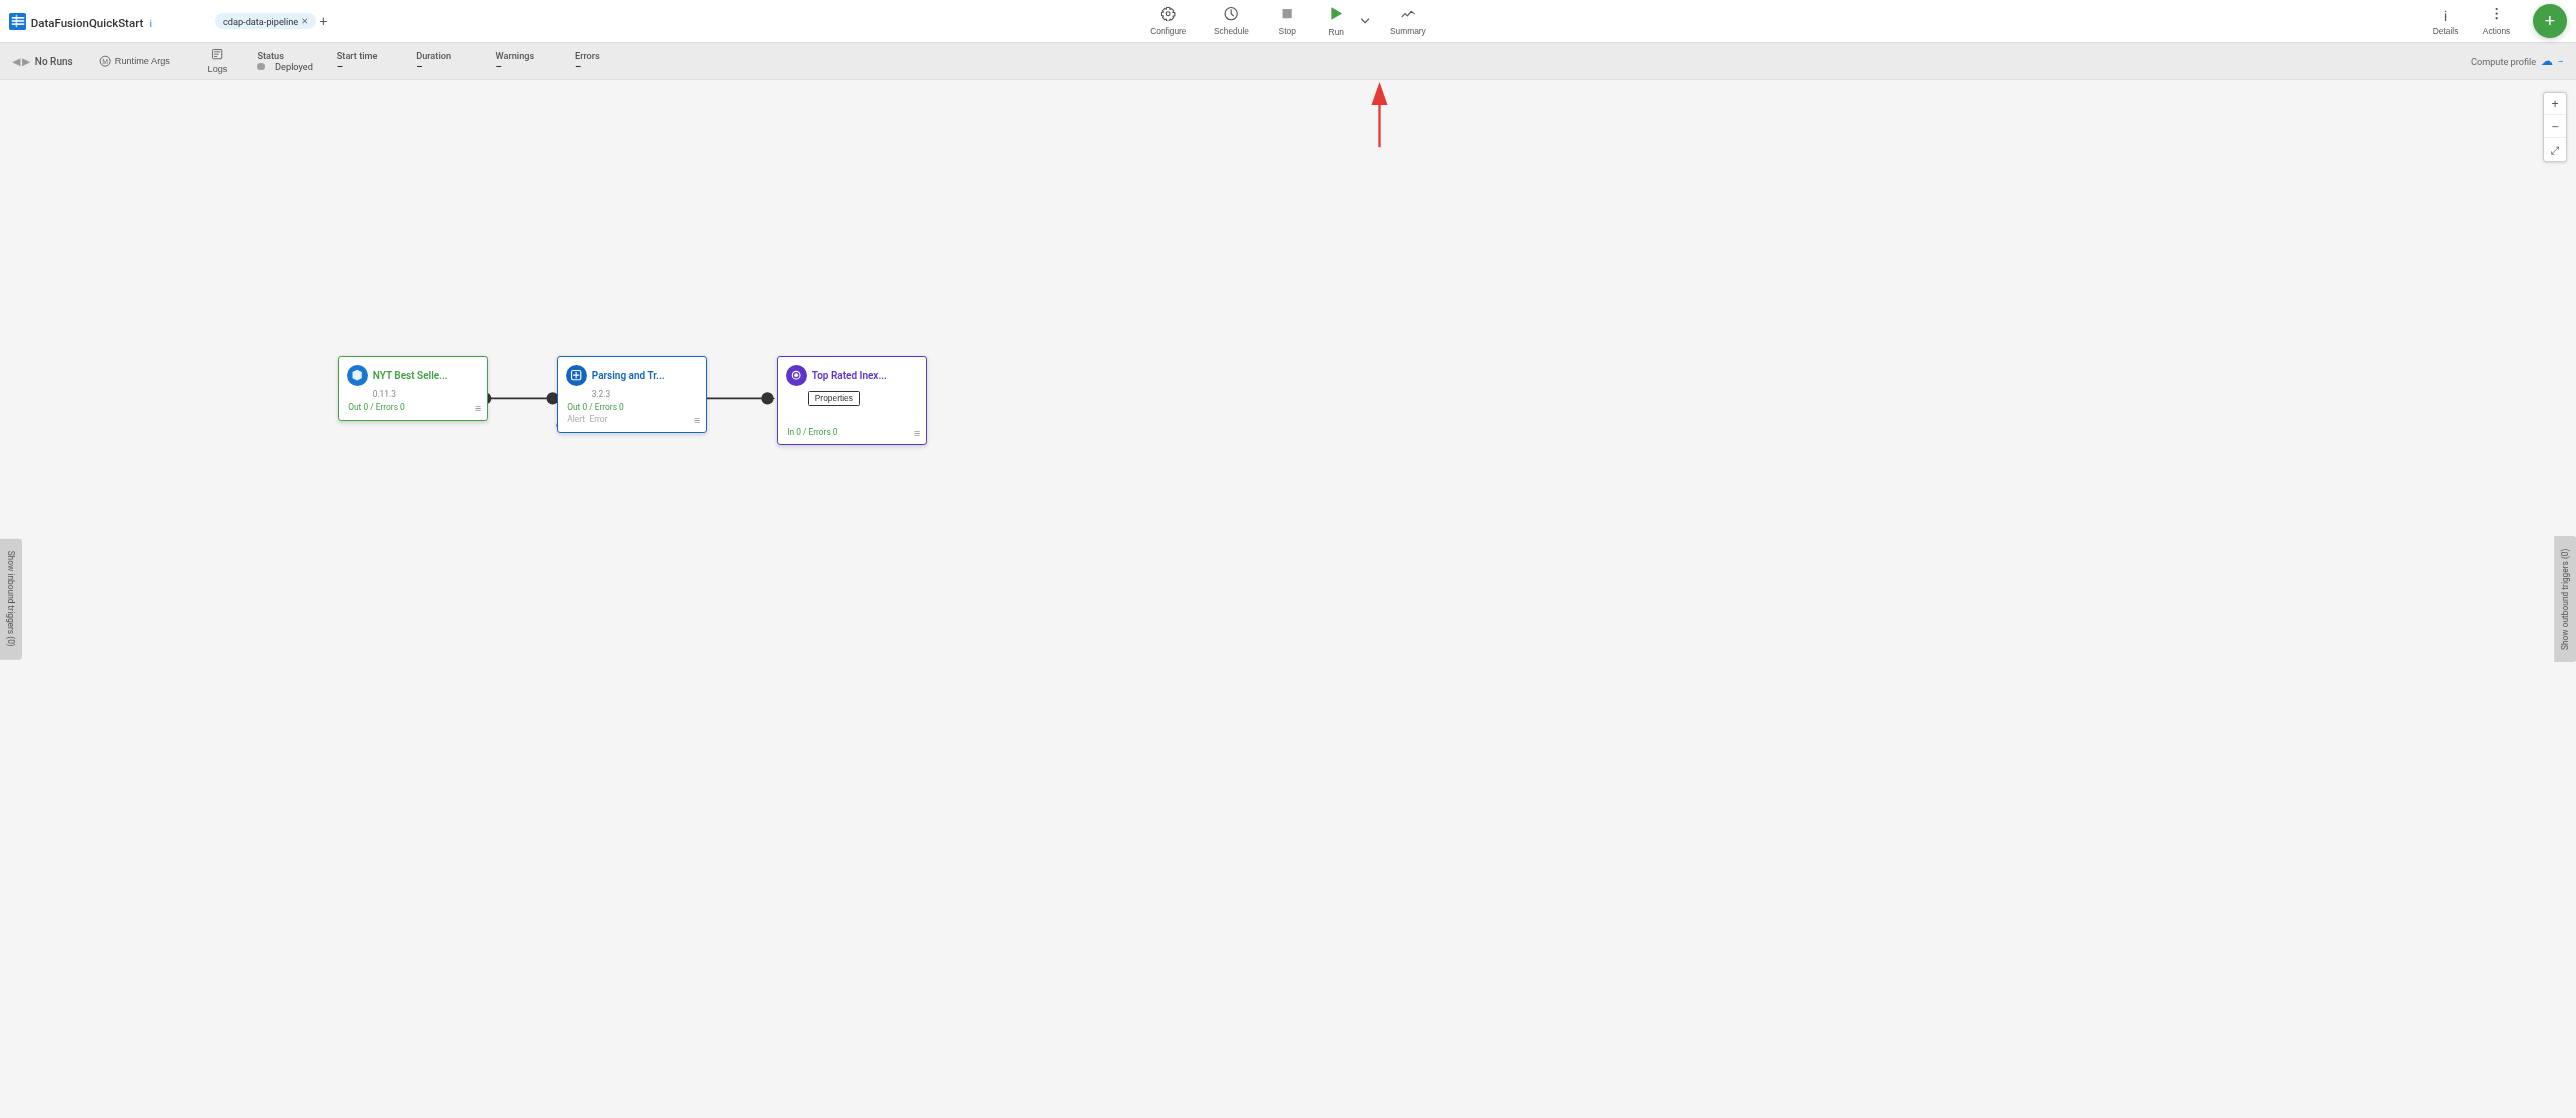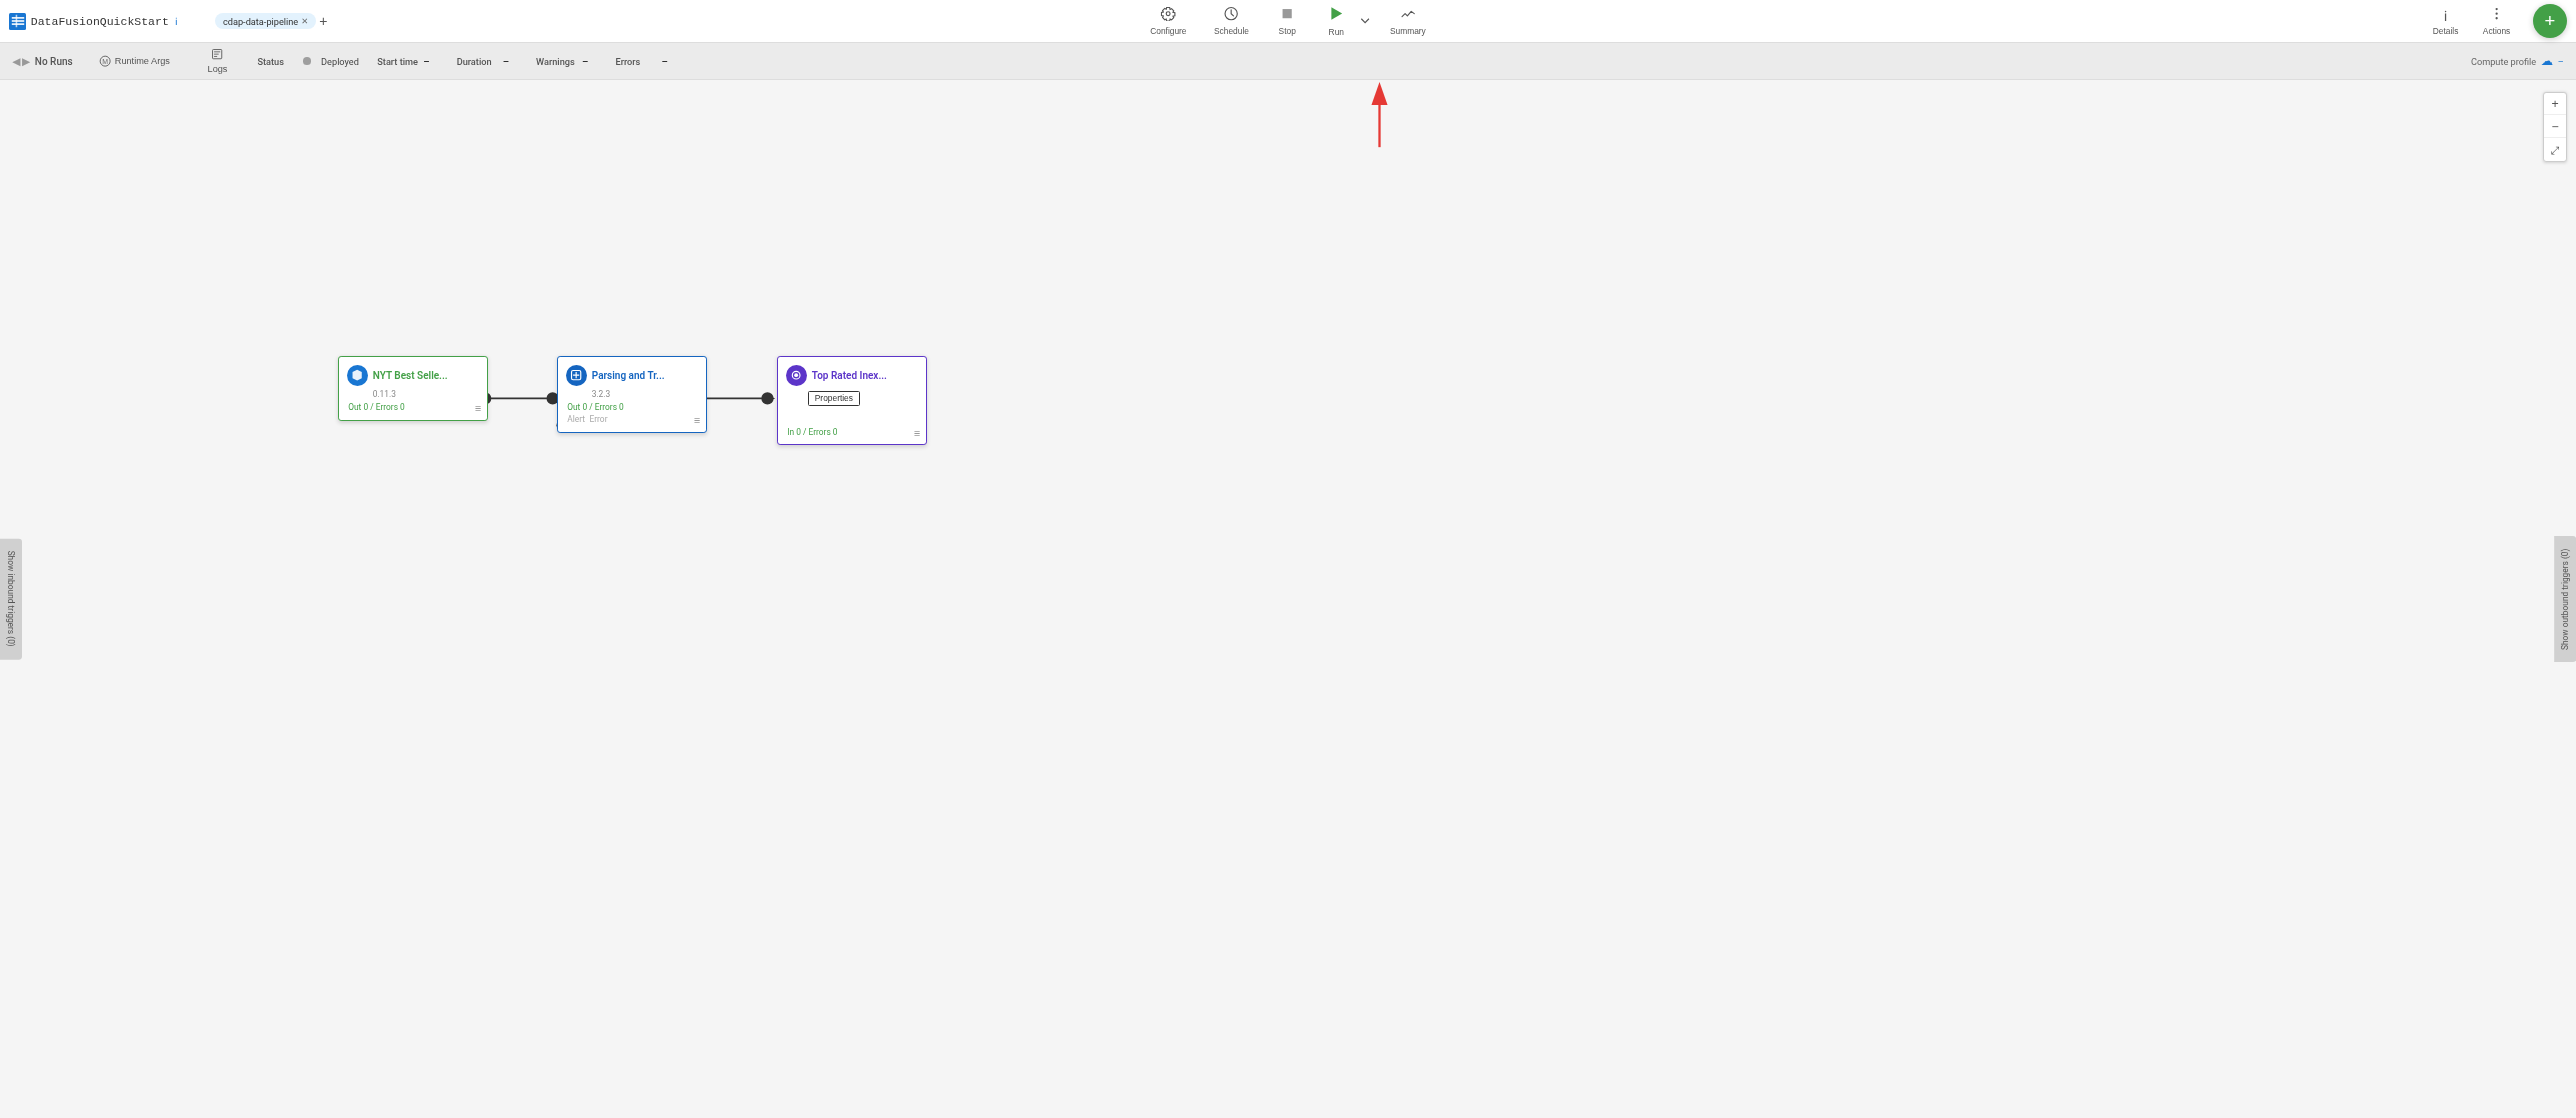--- a/index.html
+++ b/index.html
@@ -11,24 +11,23 @@
       align-items: center;
       background: #fff;
       border-bottom: 0.8px solid #ddd;
       height: 43px;
       padding: 0 9.2px;
       position: relative;
       z-index: 10;
     }
     .toolbar-brand {
       display: flex;
-      align-items: center;
+      align-items: flex-end;
       gap: 4.6px;
       min-width: 200px;
-      font-family: Liberation Mono, monospace;
     }
     .brand-icon {
       width: 17px; height: 17px;
       background: #1976d2;
       display: flex; align-items: center; justify-content: center;
       color: #fff; font-weight: bold; font-size: 8.4px;
       border-radius: 1.5px;
     }
     .brand-title {
       font-size: 11.5px; font-weight: 500; color: #333;
@@ -88,21 +87,21 @@
       height: 37px; padding: 0 12.3px; gap: 18.4px;
       position: relative;
     }
     .no-runs {
       font-size: 10px; color: #555; font-weight: 500;
       display: flex; align-items: center; gap: 4.6px; min-width: 61px;
     }
     .nav-arrows { display: flex; gap: 1.5px; }
     .nav-arrow { background: none; border: none; cursor: pointer; color: #999; font-size: 10.7px; }
     .run-bar-item {
-      display: flex; flex-direction: row; align-items: flex-start;
+      display: flex; flex-direction: column; align-items: flex-start;
       min-width: 61px;
     }
     .run-bar-item .value { font-size: 9.2px; color: #444; display: flex; align-items: center; gap: 10px; }
     .status-dot { width: 7.7px; height: 7.7px; border-radius: 50%; background: #9e9e9e; display: inline-block; }
     .run-bar-label { font-size: 9.2px; font-weight: 500; color: #555; min-width: 46px; }
     .compute-profile {
       position: absolute; right: 12.3px; display: flex; align-items: center; gap: 4.6px;
     }
     .compute-profile-label { font-size: 9.2px; color: #666; }
     .cloud-icon { color: #1976d2; font-size: 12.3px; }

